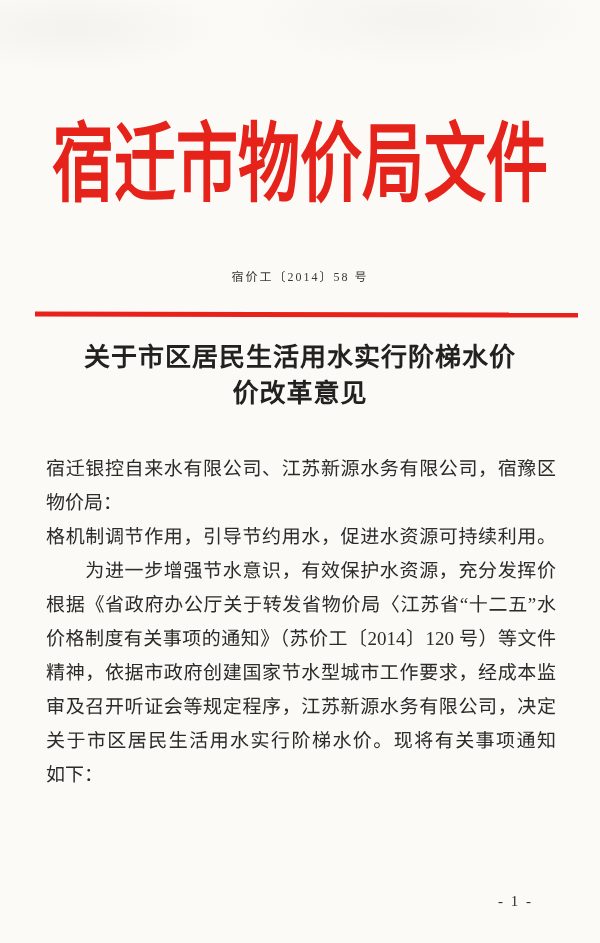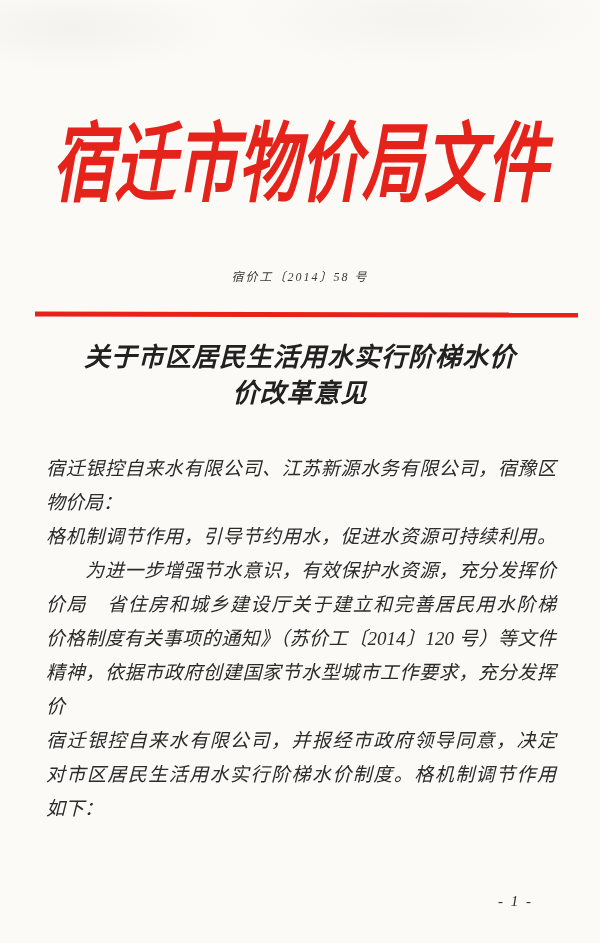--- a/index.html
+++ b/index.html
@@ -14,21 +14,20 @@
     width: 600px;
     height: 943px;
     margin: 0 auto;
     background:
       radial-gradient(ellipse 220px 60px at 12% 3%, #f3f2ef 0%, rgba(243,242,239,0) 70%),
       radial-gradient(ellipse 260px 70px at 70% 2%, #f4f3f0 0%, rgba(244,243,240,0) 70%),
       var(--paper, #fbfaf7);
     overflow: hidden;
     font-family: "Liberation Serif", "DejaVu Serif", serif;
     color: var(--ink, #2e2c2b);
-    font-style: italic;
   }
 
   
   .agency-title {
     position: absolute;
     top: 115px;
     left: 0;
     width: 100%;
     text-align: center;
     font-size: 62px;
@@ -124,23 +123,23 @@
     <div>关于市区居民生活用水实行阶梯水价</div>
     <div>价改革意见</div>
   </div>
 
   <div class="content">
     <div class="line">宿迁银控自来水有限公司、江苏新源水务有限公司，宿豫区</div>
     <div class="line short">物价局：</div>
 
     <div class="line">格机制调节作用，引导节约用水，促进水资源可持续利用。</div>
     <div class="line">　　为进一步增强节水意识，有效保护水资源，充分发挥价</div>
-    <div class="line">价局　省住房和城乡建设厅关于建立和完善居民用水阶梯</div>
+    <div class="line">根据《省政府办公厅关于转发省物价局〈江苏省“十二五”水</div>
     <div class="line">价格制度有关事项的通知》（苏价工〔2014〕120 号）等文件</div>
-    <div class="line">精神，依据市政府创建国家节水型城市工作要求，充分发挥价</div>
-    <div class="line">宿迁银控自来水有限公司，并报经市政府领导同意，决定</div>
-    <div class="line">对市区居民生活用水实行阶梯水价制度。格机制调节作用</div>
+    <div class="line">精神，依据市政府创建国家节水型城市工作要求，经成本监</div>
+    <div class="line">审及召开听证会等规定程序，江苏新源水务有限公司，决定</div>
+    <div class="line">关于市区居民生活用水实行阶梯水价。现将有关事项通知</div>
     <div class="line short">如下：</div>
   </div>
 
   <div class="page-number">- 1 -</div>
 
 </div>
 
 </body></html>

